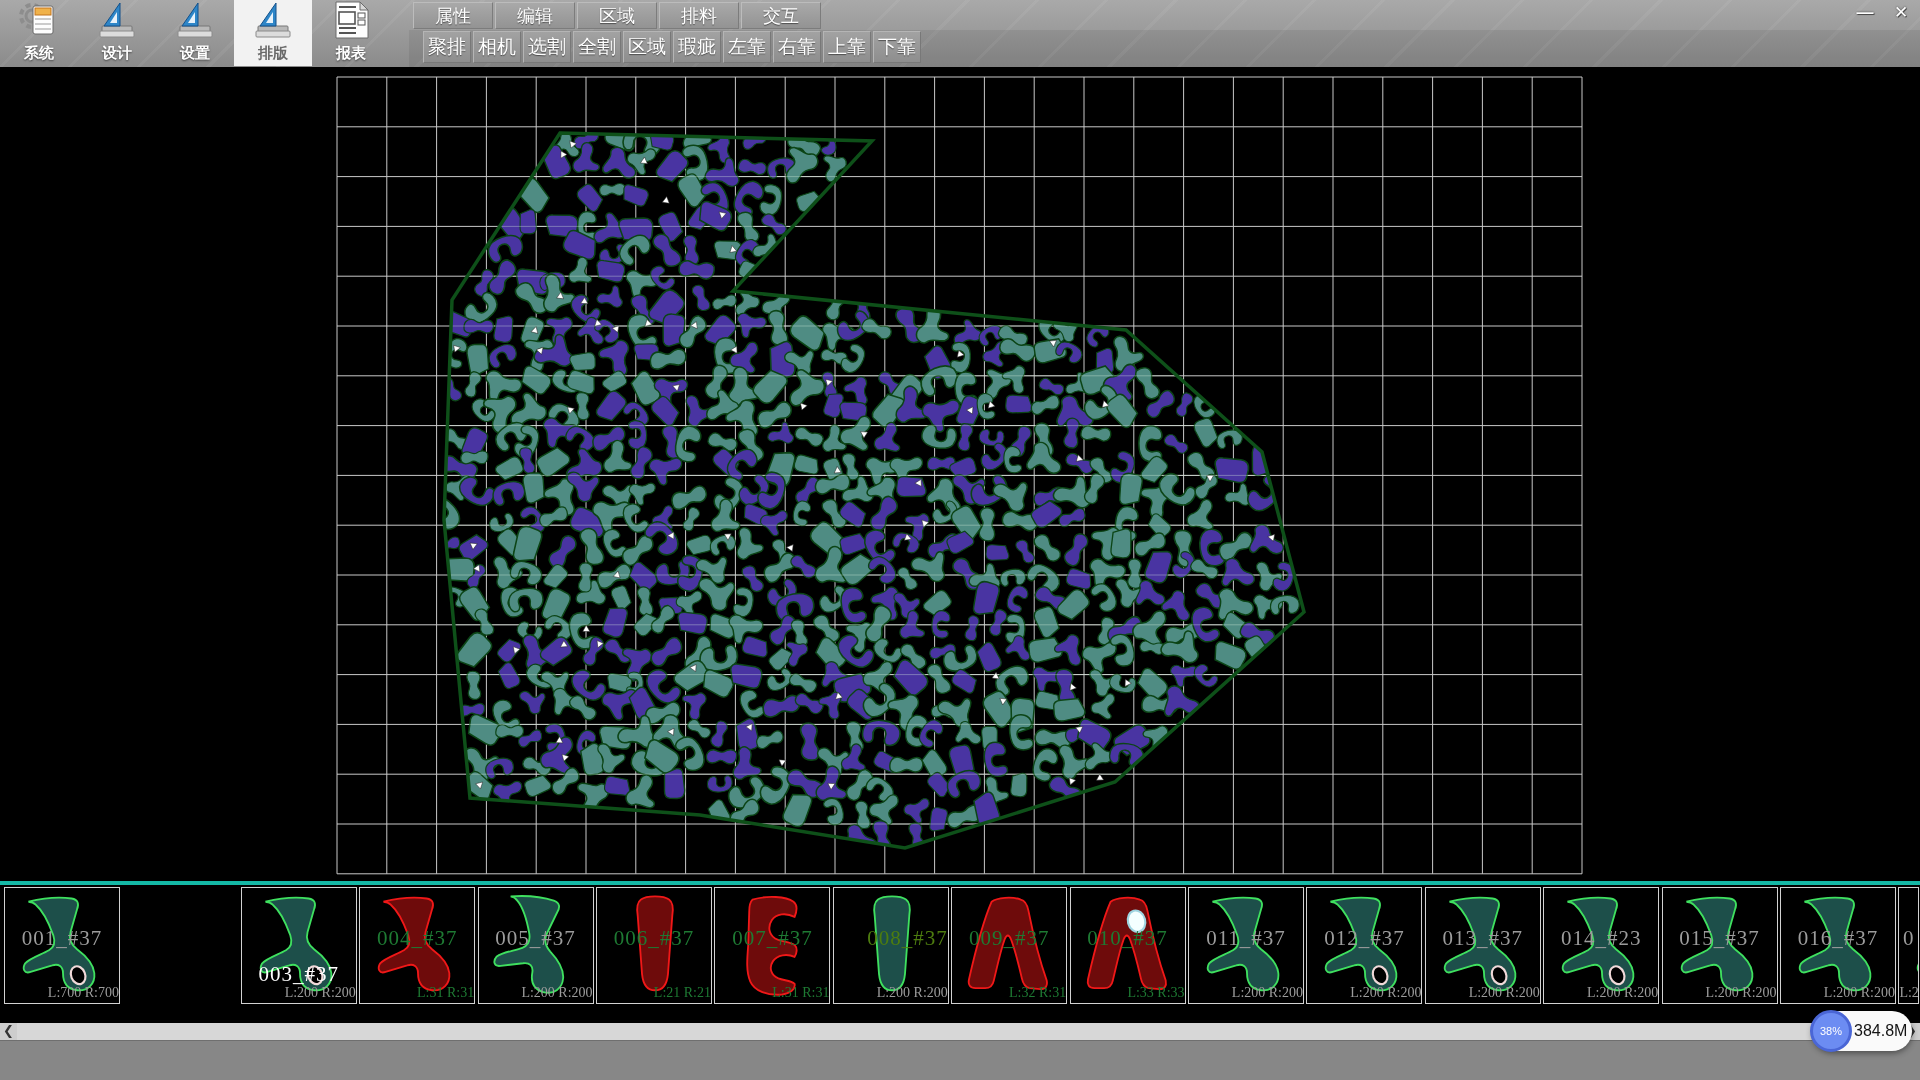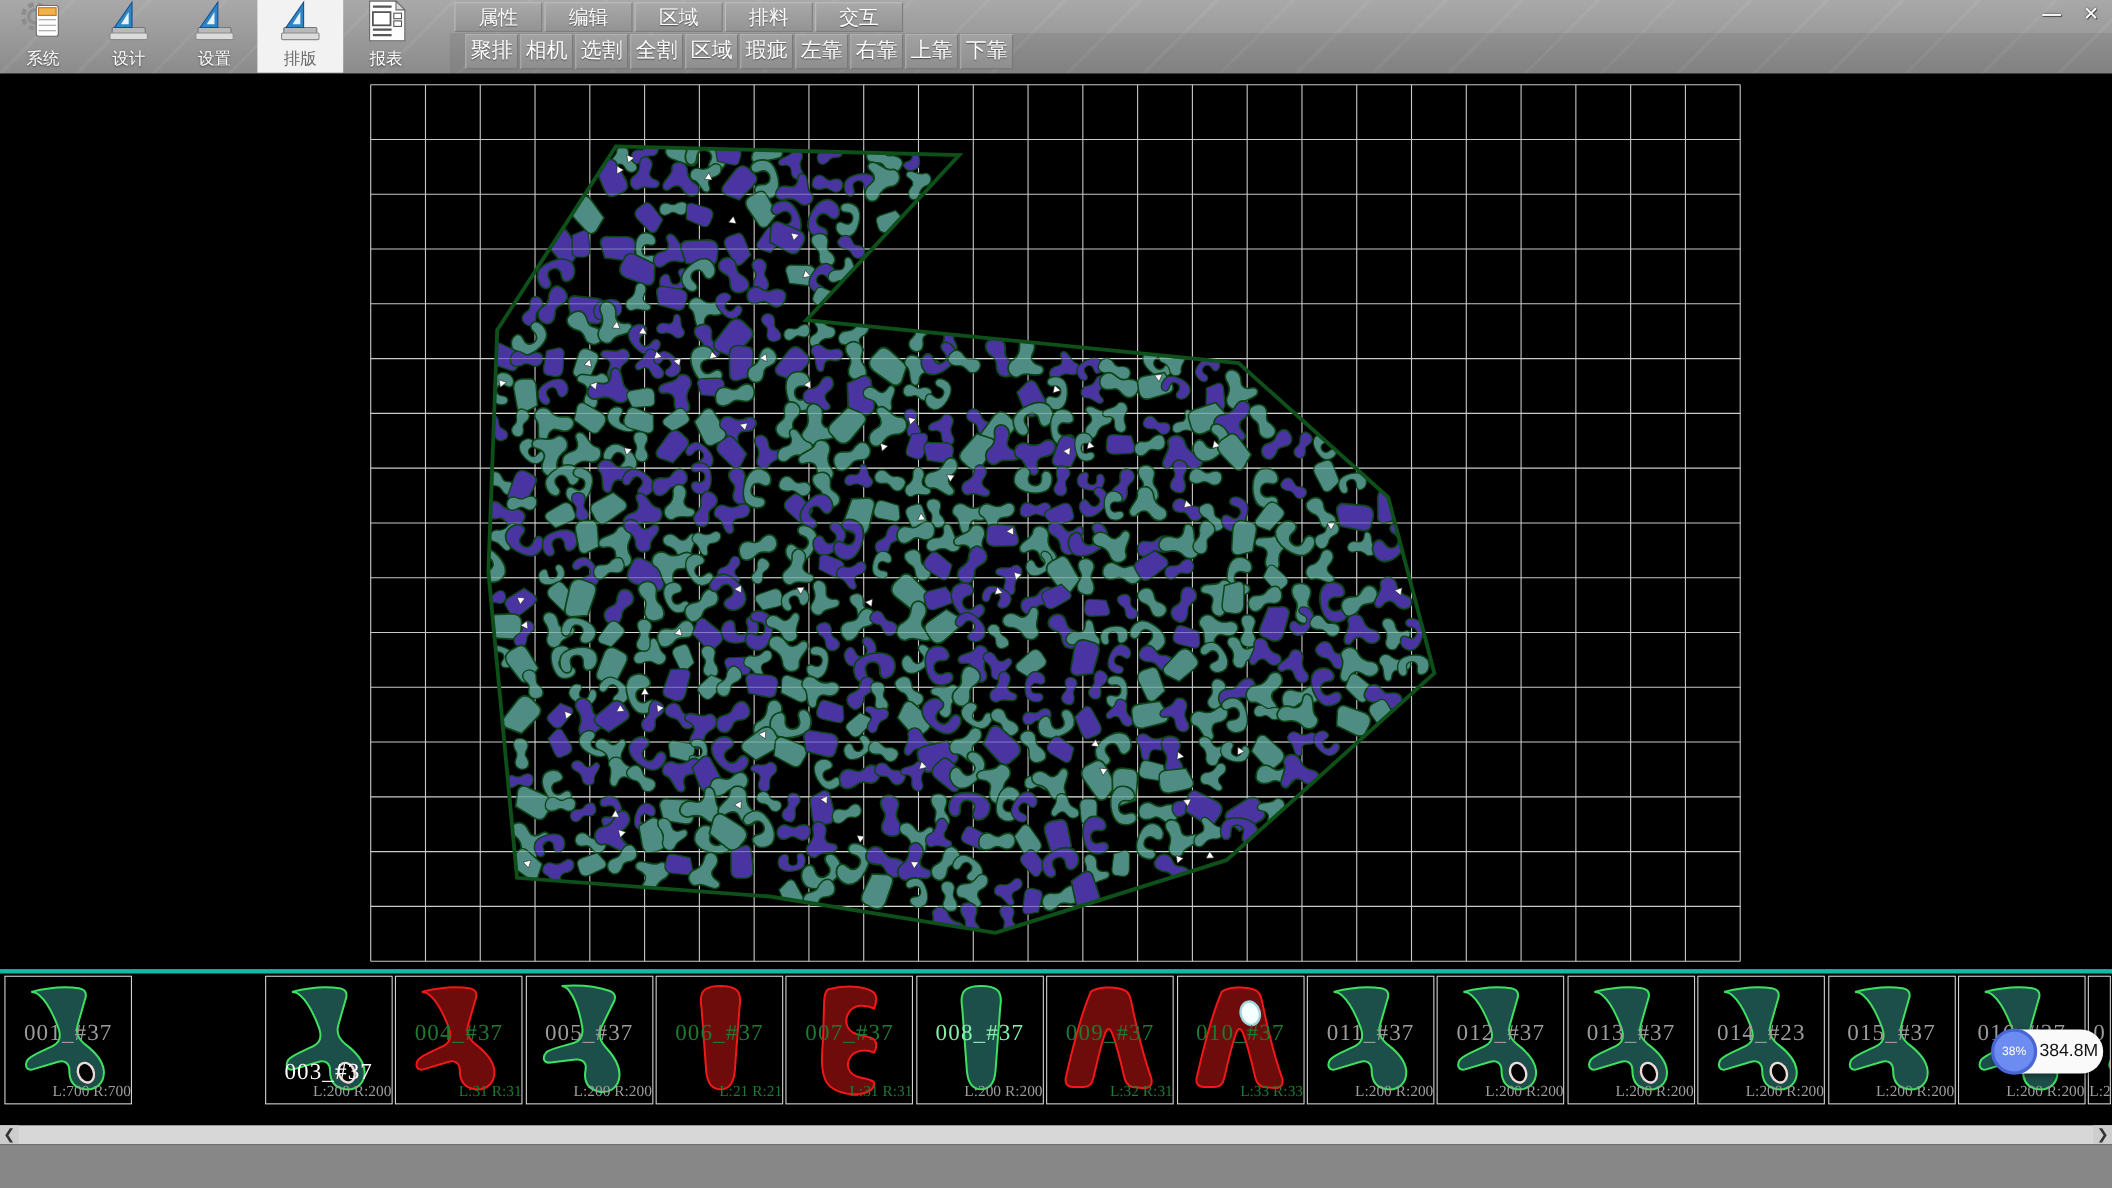--- a/index.html
+++ b/index.html
@@ -4,21 +4,21 @@
 <style>
   html,body{margin:0;padding:0;background:#000;width:1920px;height:1080px;overflow:hidden;
             font-family:"Liberation Sans","DejaVu Sans",sans-serif;}
   
   #toolbar{position:absolute;top:0;left:0;width:1920px;height:67px;
            background:linear-gradient(#a9a9a9,#8b8b8b);border-bottom:1px solid #6e6e6e;}
   #toolbar .streaks{position:absolute;inset:0;pointer-events:none;
            background:repeating-linear-gradient(135deg,transparent 0 46px,rgba(255,255,255,.055) 46px 49px);}
   .big-btn{position:absolute;top:0;height:66px;width:78px;display:flex;flex-direction:column;
            align-items:center;justify-content:flex-end;padding-bottom:3px;box-sizing:border-box;
-           color:#fff;font-size:15px;text-shadow:0 1px 2px rgba(0,0,0,.55);cursor:default;}
+           color:#fff;font-size:15px;text-shadow:0 1px 2px rgba(0,0,0,.55);cursor:default;font-weight:bold;}
   .big-btn.active{background:#f2f2f2;color:#6a6a6a;text-shadow:none;}
   .big-btn svg{width:42px;height:40px;margin-bottom:1px;}
   #menu-tabs{position:absolute;left:413px;top:2px;display:flex;gap:2px;}
   .menu-tab{width:80px;height:27px;box-sizing:border-box;color:#fff;font-size:18px;
             line-height:26px;text-align:center;text-shadow:0 1px 1px rgba(0,0,0,.5);
             background:linear-gradient(#a9a9a9,#939393);
             border:1px solid #bcbcbc;border-right-color:#7c7c7c;border-bottom-color:#7c7c7c;}
   #tool-row-bg{position:absolute;left:409px;top:30px;right:0;height:37px;background:rgba(0,0,0,.07);}
   #tool-buttons{position:absolute;left:423px;top:31px;display:flex;gap:2px;}
   .tool-btn{width:48px;height:32px;box-sizing:border-box;color:#fff;font-size:19px;
@@ -40,21 +40,21 @@
              font-family:"Liberation Serif","DejaVu Serif",serif;font-size:21px;letter-spacing:1px;}
   .cell .lr{position:absolute;left:0;right:0;bottom:2px;text-align:right;
             font-family:"Liberation Serif","DejaVu Serif",serif;font-size:14px;}
   
   #hscroll{position:absolute;top:1023px;left:0;width:1920px;height:17px;background:#d7d7d7;}
   .scroll-btn{position:absolute;top:0;width:17px;height:17px;background:#cdcdcd;color:#333;
               font-size:13px;line-height:16px;text-align:center;font-weight:bold;}
   #statusbar{position:absolute;top:1040px;left:0;width:1920px;height:40px;background:#878787;
              border-top:1px solid #6f6f6f;box-sizing:border-box;}
   
-  #mem-pill{position:absolute;top:936px;left:1812px;width:100px;height:40px;background:#fafafa;
+  #mem-pill{position:absolute;top:1011px;left:1812px;width:100px;height:40px;background:#fafafa;
             border-radius:21px;box-shadow:0 2px 6px rgba(0,0,0,.45);display:flex;align-items:center;}
   #mem-circle{position:absolute;left:-2px;top:-1px;width:36px;height:36px;border-radius:50%;
               background:#6c8cf2;border:3px solid #4a66d6;color:#fff;font-size:11px;
               display:flex;align-items:center;justify-content:center;}
   #mem-text{position:absolute;left:42px;top:0;height:40px;line-height:40px;font-size:16px;color:#141414;}
 </style>
 </head>
 <body>
 
 <div id="toolbar">
@@ -904,21 +904,21 @@
       </svg>
       <div class="num" style="color: rgb(30, 122, 51);">007_#37</div>
       <div class="lr" style="color: rgb(30, 122, 51);">L:31 R:31</div>
     </div>
     <div class="cell" style="left: 832.8px;">
       <svg viewBox="0 0 100 100">
         <g>
           <path d="M37,7 C42,3 58,3 63,7 C67,10 67,16 66,22 L62,76 C61,86 57,91 50,91 C43,91 39,86 38,76 L34,22 C33,16 33,10 37,7 Z" fill="#1d4f4a" stroke="#3fe05f" stroke-width="1.7"></path>
         </g>
       </svg>
-      <div class="num" style="color: #86efac;">008_#37</div>
+      <div class="num" style="color: #4d7c0f; text-align: right;">008_#37</div>
       <div class="lr" style="color: rgb(156, 156, 156);">L:200 R:200</div>
     </div>
     <div class="cell" style="left: 951.2px;">
       <svg viewBox="0 0 100 100">
         <g>
           <path d="M33,9 C38,5 52,4 60,7 C64,8 66,12 67,17 C71,37 78,65 84,82 C85,87 83,90 78,90 L68,89 C64,88 62,85 61,80 C58,67 54,52 51,44 C49,39 47,39 45,44 C41,55 38,70 35,82 C34,87 31,89 27,89 L18,89 C13,89 11,86 12,81 C17,59 26,25 33,9 Z" fill="#6e0b0b" stroke="#f01818" stroke-width="1.7"></path>
         </g>
       </svg>
       <div class="num" style="color: rgb(30, 122, 51);">009_#37</div>
       <div class="lr" style="color: rgb(30, 122, 51);">L:32 R:31</div>

